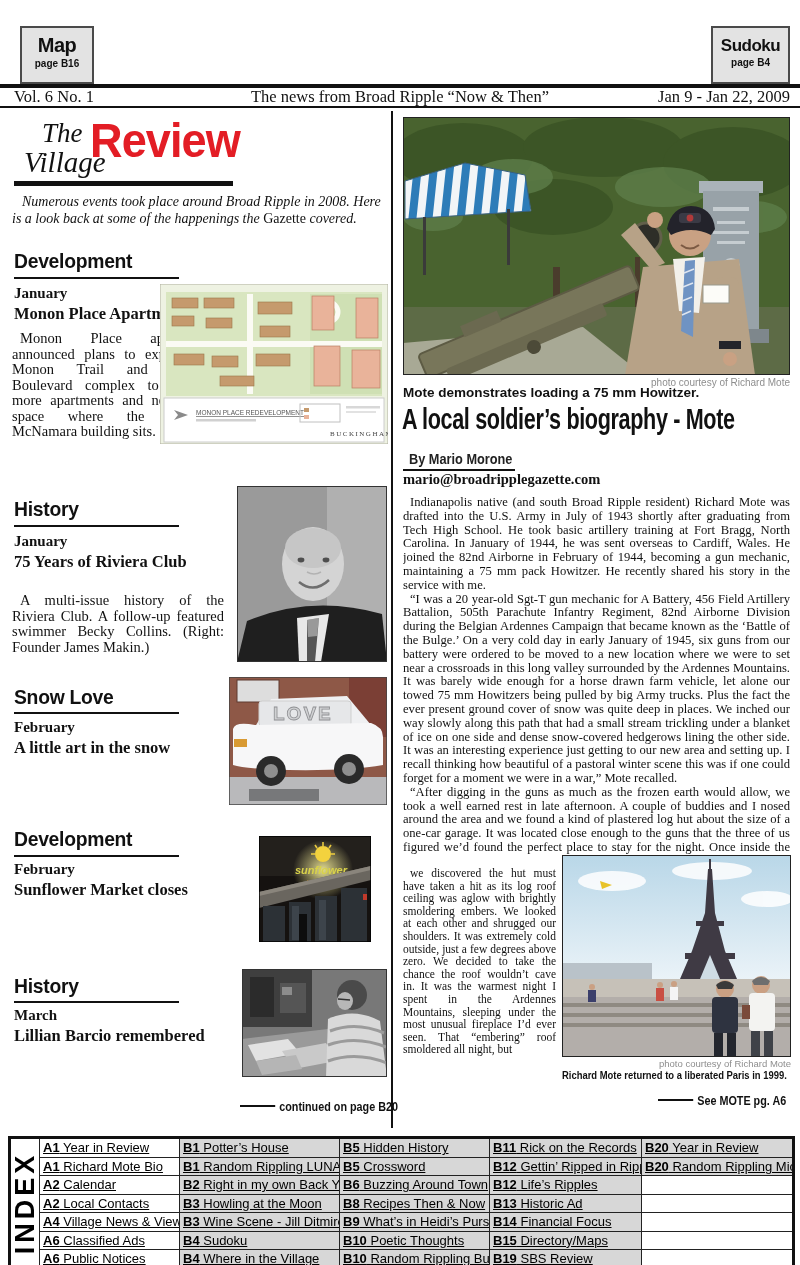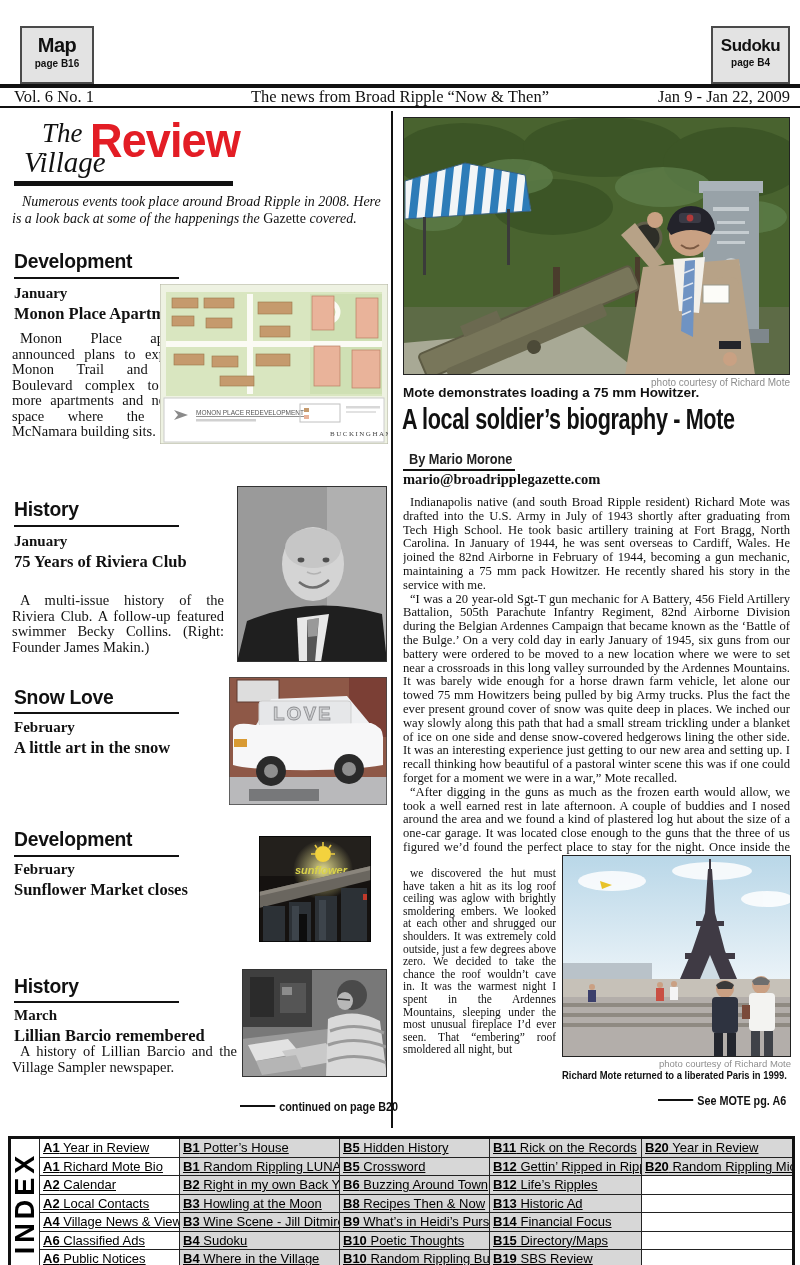--- a/index.html
+++ b/index.html
@@ -226,21 +226,20 @@
       </g>
     <rect x="40" y="78" width="8" height="28" fill="#0d0d0d"></rect>
     <rect x="104" y="58" width="4" height="6" fill="#c0392b"></rect>
     <rect width="112" height="106" fill="none" stroke="#000" stroke-width="1.5"></rect>
   </svg>
 
   <div class="cat" style="left:14px;top:974px;">History</div>
   <div class="cat-rule" style="left:14px;top:1001px;"></div>
   <div class="sec-month" style="left:14px;top:1007px;">March</div>
   <div class="sec-title" style="left:14px;top:1026px;">Lillian Barcio remembered</div>
-  <p class="sec-body" style="left:12px;top:1044px;width:225px;">A history of Lillian Barcio and the Village Sampler newspaper.</p>
   <svg class="photo" style="left:242px;top:969px;" width="145" height="108" viewBox="0 0 145 108">
     <rect width="145" height="108" fill="#787878"></rect>
     <rect width="70" height="58" fill="#3f3f3f"></rect>
     <rect x="8" y="8" width="24" height="40" fill="#2b2b2b"></rect>
     <rect x="38" y="14" width="26" height="30" fill="#555"></rect>
     <rect x="40" y="18" width="10" height="8" fill="#8c8c8c"></rect>
     <polygon points="0,70 86,60 120,78 120,108 0,108" fill="#9a9a9a"></polygon>
     <polygon points="6,76 46,70 58,84 14,92" fill="#e2e2e2"></polygon>
     <polygon points="40,82 84,74 94,92 52,100" fill="#c9c9c9"></polygon>
     <polygon points="14,92 54,86 60,100 20,106" fill="#b5b5b5"></polygon>

